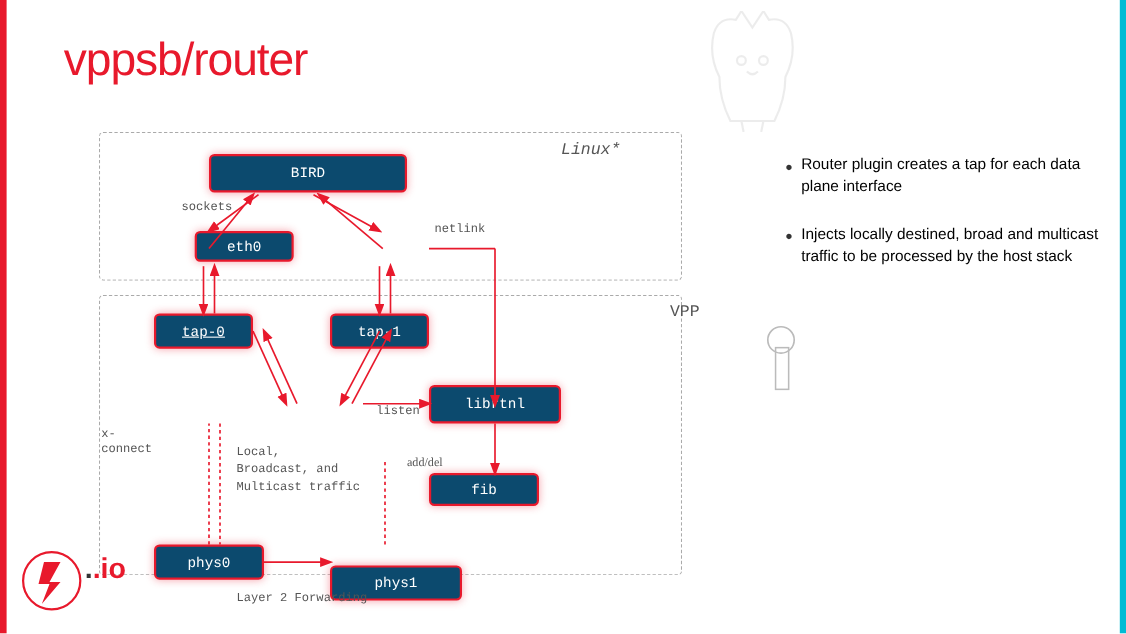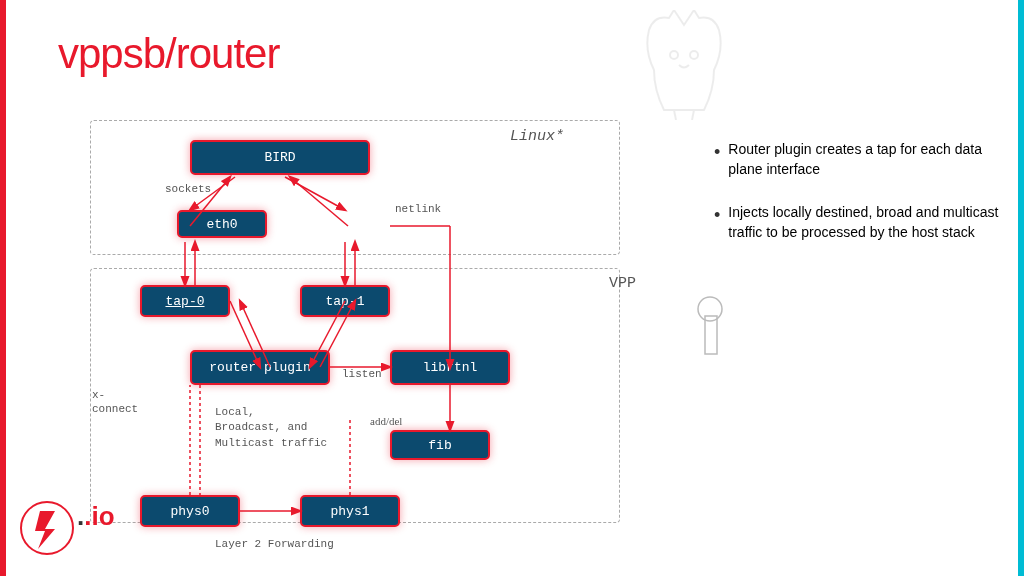--- a/index.html
+++ b/index.html
@@ -158,23 +158,23 @@
     }
     
     .node-phys0 {
       top: 375px;
       left: 110px;
       width: 100px;
       height: 32px;
     }
     
     .node-phys1 {
-      top: 375px;
+      top: 394px;
       left: 270px;
-      width: 100px;
+      width: 120px;
       height: 32px;
     }
 
     
     .arrow-label {
       position: absolute;
       font-size: 15px;
       color: #555;
       font-family: 'Courier New', monospace;
     }
@@ -339,23 +339,20 @@
 
 
   <div class="node node-tap0">
     <span>tap-0</span>
   </div>
 
   <div class="node node-tap1">
     <span>tap-1</span>
   </div>
 
-  <div class="node node-router">
-    <span>router plugin</span>
-  </div>
 
   <div class="node node-librtnl">
     <span>librtnl</span>
   </div>
 
   <div class="node node-fib">
     <span>fib</span>
   </div>
 
   <div class="node node-phys0">

